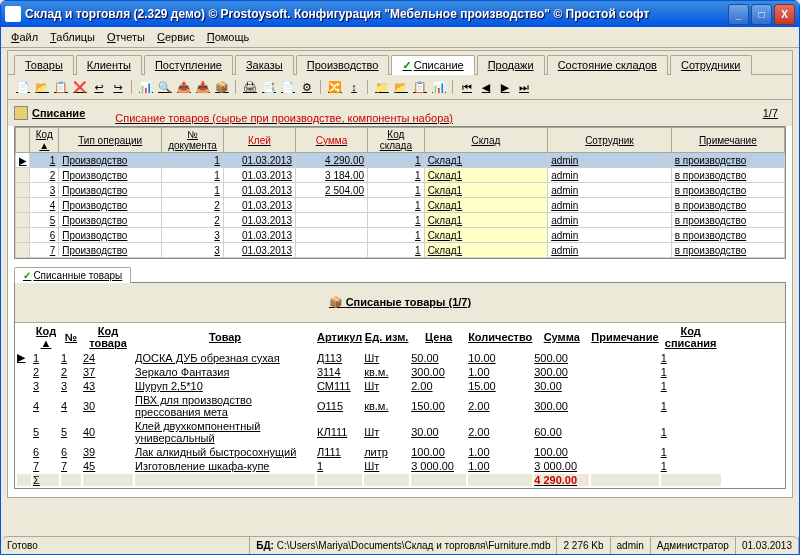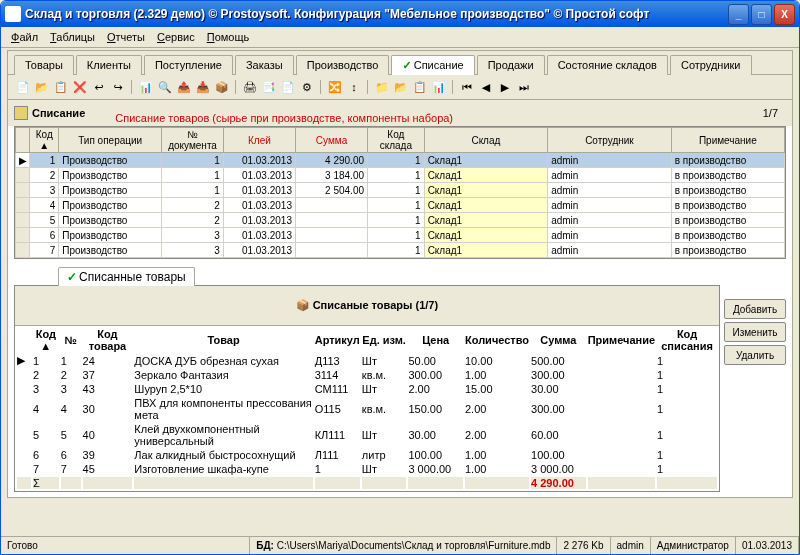--- a/index.html
+++ b/index.html
@@ -28,31 +28,31 @@
 .grid { margin:0 6px; background:#fff; border:1px solid #888; }
 .grid table { width:100%; border-collapse:collapse; table-layout:fixed; }
 .grid th { background:#ece9d8; border:1px solid #aca899; padding:1px 3px; font-weight:normal; text-align:center; font-size:10px; height:16px; overflow:hidden; }
 .grid th.red { color:#c00; }
 .grid td { border:1px solid #d4d0c8; padding:1px 3px; font-size:10px; height:15px; overflow:hidden; white-space:nowrap; }
 .grid td.r { text-align:right; }
 .grid tr.sel td { background:#b8cfe5; }
 .grid tr.sel td.mark { background:#fff; }
 .grid td.mark { background:#ece9d8; width:14px; text-align:center; }
 .grid td.yellow { background:#ffffc8; }
-.main-area { background:#fff; margin:2px 6px; border:1px solid #aca899; padding:0; height:448px; }
+.main-area { background:#fff; margin:2px 6px; border:1px solid #aca899; padding:0; height:448px;text-decoration:underline; }
 .subtabs { display:flex; padding:3px 6px 0; margin-top:4px; }
-.subtabs .tab { font-size:12px; padding:2px 8px;margin-left:44px; }
+.subtabs .tab { font-size:10px; padding:2px 8px; }
 .detail-wrap { display:flex; margin:0 6px; gap:4px; }
 .detail-left { flex:1; border:1px solid #888; background:#fff; }
 .detail-head { text-align:center; font-weight:bold; padding:13px; background:#ece9d8; border-bottom:1px solid #aca899; }
 .btns-right { display:flex; flex-direction:column; gap:3px; padding-top:14px; }
 .side-btn { width:62px; height:20px; background:#ece9d8; border:1px solid #888; border-radius:2px; cursor:pointer; font-size:10px; }
 .sum-row td { background:#ece9d8 !important; }
 .sum-row .val { color:#c00; font-weight:bold; }
-.statusbar { position:absolute; bottom:1px; left:1px; right:1px; height:18px; background:#ece9d8; border-top:1px solid #aca899; display:flex; align-items:center; font-size:10px; }
+.statusbar { position:absolute; bottom:1px; left:1px; right:1px; height:18px; background:#ece9d8; border-top:1px solid #aca899; display:flex; align-items:center; font-size:10px;border-radius:7px; }
 .status-cell { padding:0 6px; border-right:1px solid #aca899; height:100%; display:flex; align-items:center; }
 </style>
 </head>
 <body>
 
 <div class="titlebar">
   <div class="titlebar-icon"></div>
   <div class="titlebar-text">Склад и торговля (2.329 демо) © Prostoysoft. Конфигурация "Мебельное производство" © Простой софт</div>
   <div class="win-btns">
     <div class="win-btn">_</div>
@@ -288,21 +288,21 @@
               <td class="r">15.00</td>
               <td class="r">30.00</td>
               <td></td>
               <td class="r">1</td>
             </tr>
             <tr class="">
               <td class="mark"></td>
               <td class="r">4</td>
               <td class="r">4</td>
               <td class="r">30</td>
-              <td class="yellow">ПВХ для компоненты прессования мета</td>
+              <td class="yellow">ПВХ для производство прессования мета</td>
               <td>О115</td>
               <td class="yellow">кв.м.</td>
               <td class="r">150.00</td>
               <td class="r">2.00</td>
               <td class="r">300.00</td>
               <td></td>
               <td class="r">1</td>
             </tr>
             <tr class="">
               <td class="mark"></td>
@@ -356,25 +356,20 @@
               <td></td>
               <td></td>
               <td></td>
               <td class="r val">4 290.00</td>
               <td></td>
               <td></td>
             </tr>
           </tbody>
         </table>
     </div>
-    <div class="btns-right">
-      <button class="side-btn">Добавить</button>
-      <button class="side-btn">Изменить</button>
-      <button class="side-btn">Удалить</button>
-    </div>
   </div>
 </div>
 
 <div class="statusbar">
   <div class="status-cell" style="flex:1">Готово</div>
   <div class="status-cell"><b>БД:</b>&nbsp;<span>C:\Users\Mariya\Documents\Склад и торговля\Furniture.mdb</span></div>
   <div class="status-cell">2 276 Kb</div>
   <div class="status-cell">admin</div>
   <div class="status-cell">Администратор</div>
   <div class="status-cell">01.03.2013</div>

